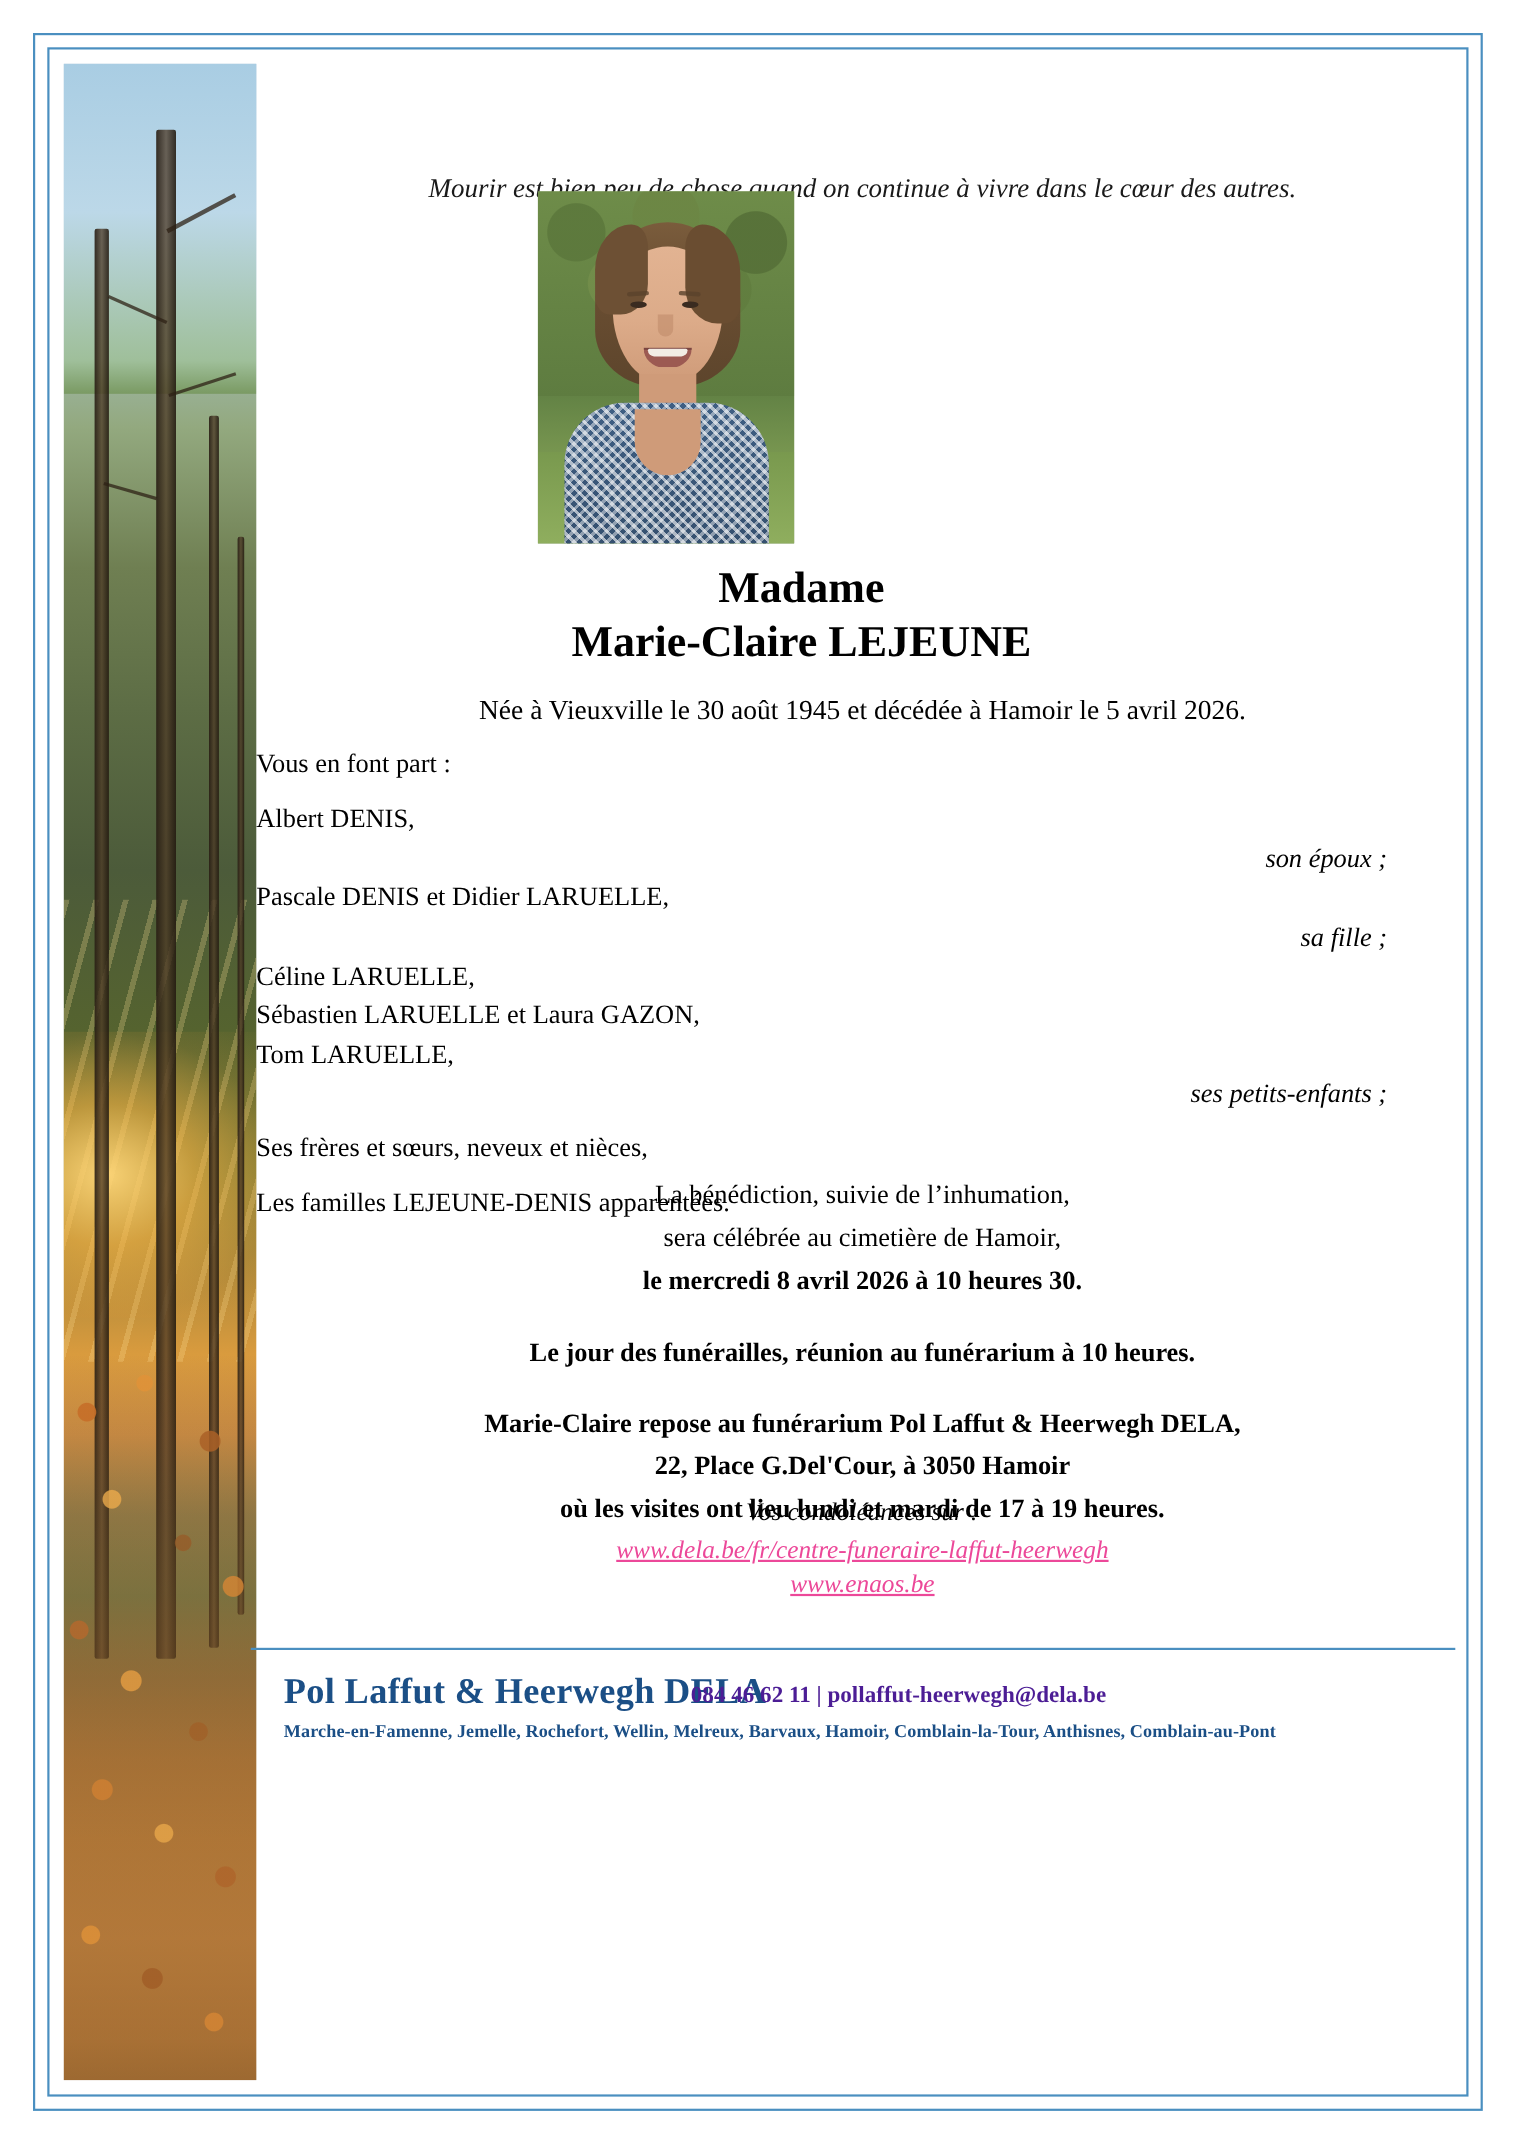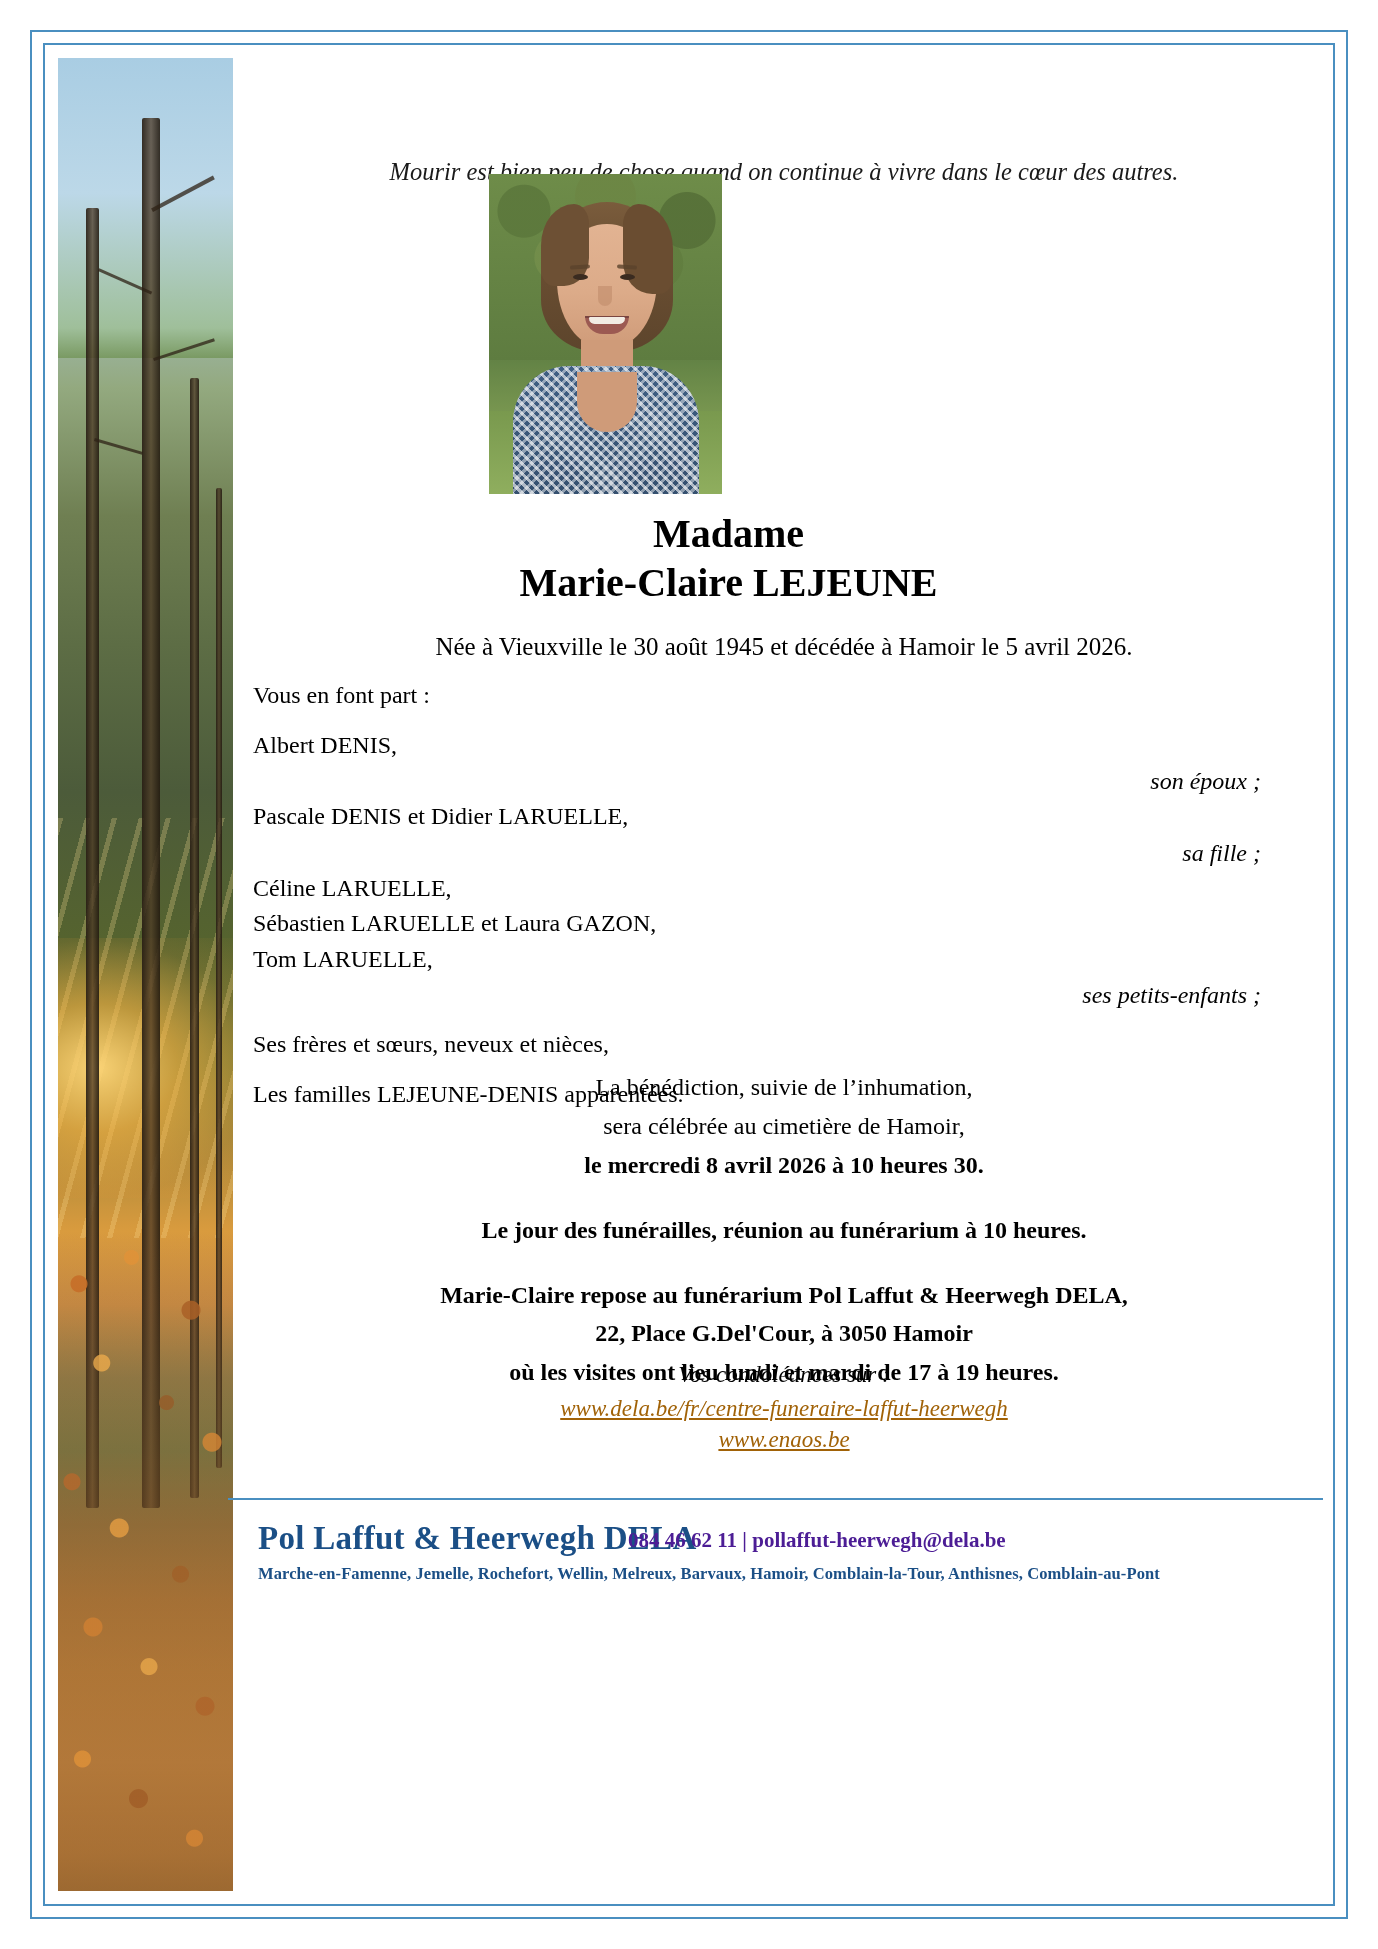--- a/index.html
+++ b/index.html
@@ -269,21 +269,21 @@
 
   
   .family {
     position: absolute;
     left: 0; top: 620px;
     width: 1102px;
     font-size: 24px;
   }
   .fam-row {
     position: relative;
-    padding-left: 20px;
+    padding-left: 0;
   }
   .fam-name { display: block; line-height: 1.48; }
   .fam-rel {
     display: block;
     text-align: right;
     font-style: italic;
     padding-right: 74px;
     line-height: 1.5;
   }
   .gap-sm { height: 14px; }
@@ -305,21 +305,21 @@
     position: absolute;
     left: 0; top: 1300px;
     width: 1102px;
     text-align: center;
     font-style: italic;
     font-size: 23px;
   }
   .cond-title { line-height: 1.5; }
   .cond-link {
     display: block;
-    color: #a16207;
+    color: #ec4899;
     line-height: 1.38;
   }
 
   
   .footer {
     position: absolute;
     left: 0; top: 1440px;
     width: 1188px;
     height: 120px;
   }

